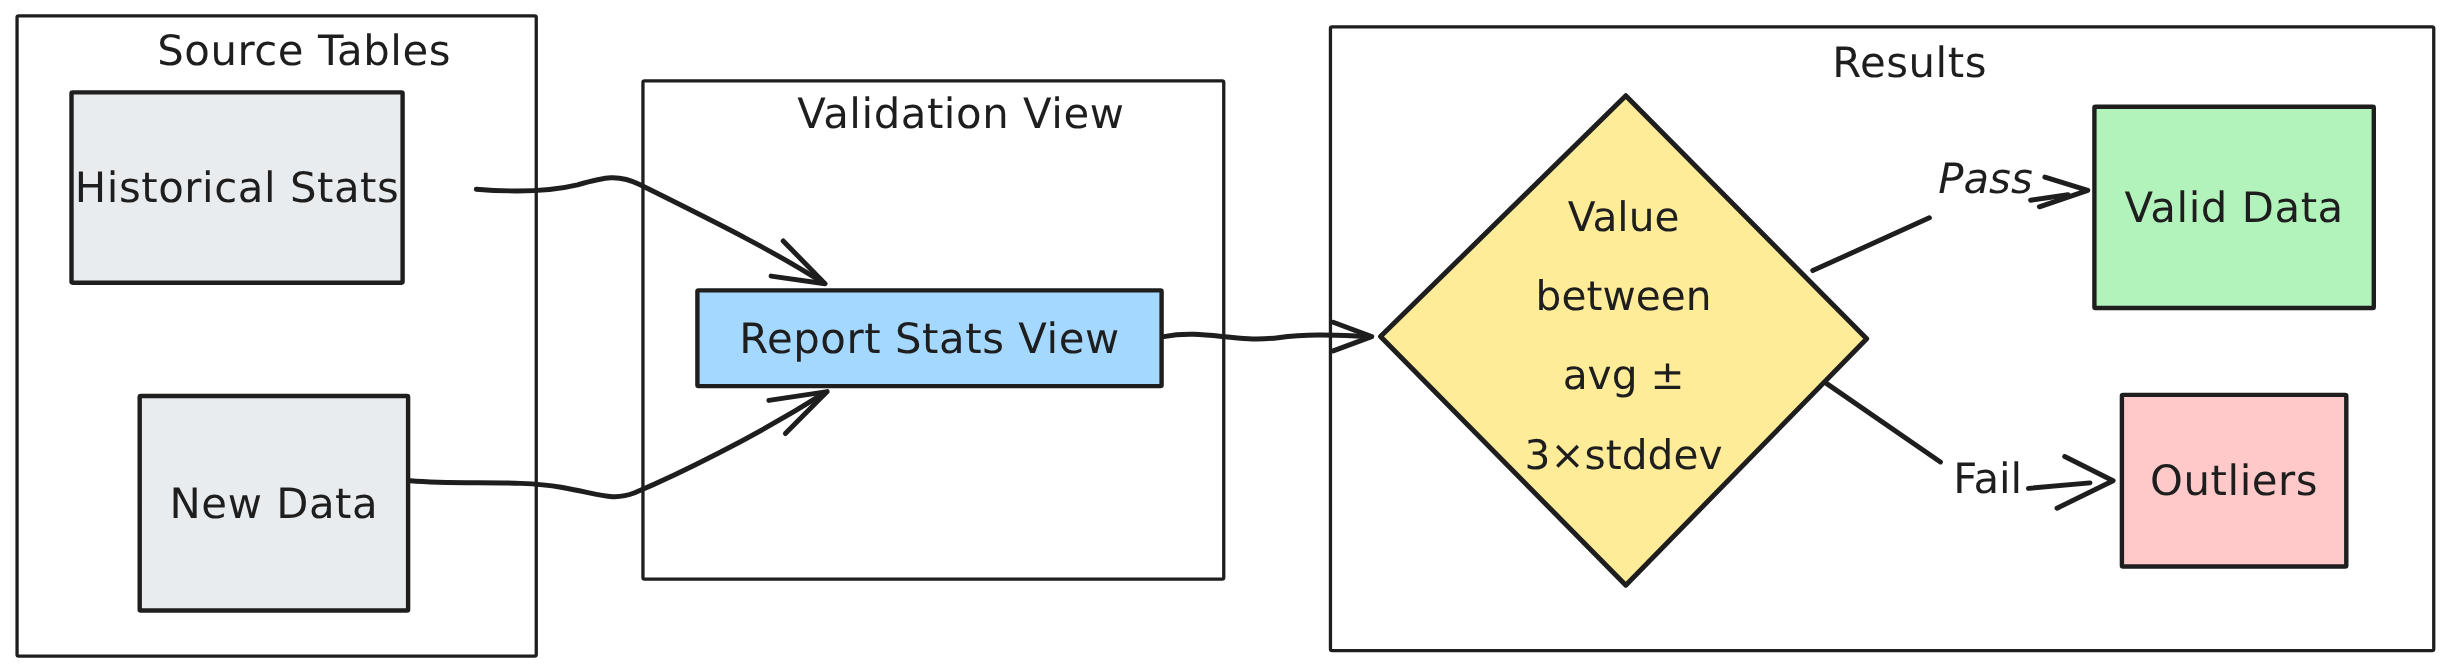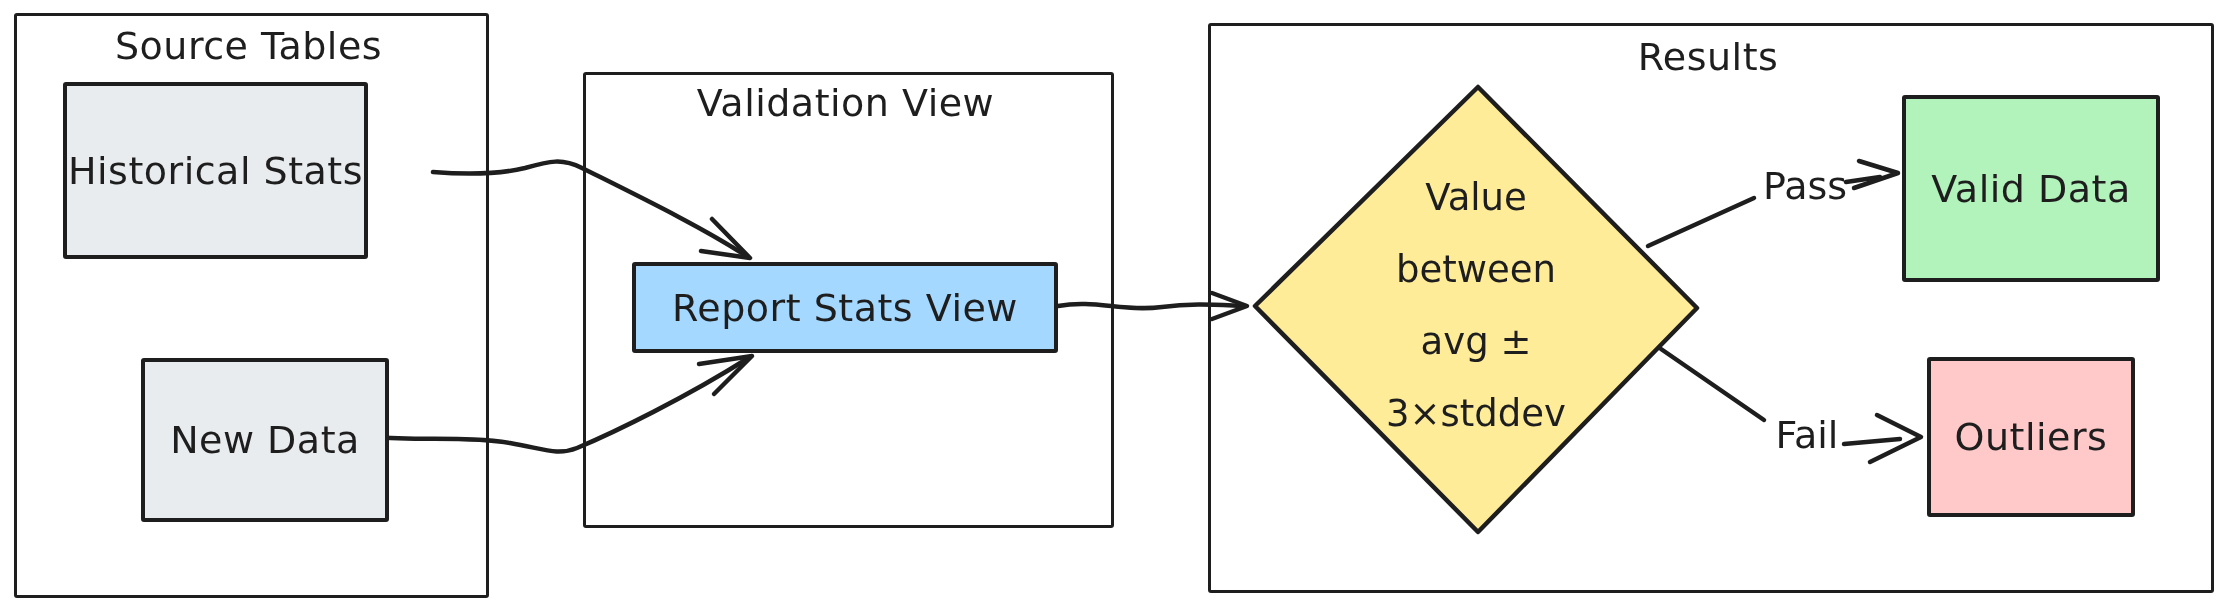--- a/index.html
+++ b/index.html
@@ -17,20 +17,21 @@
     border-radius:3px;
     background:transparent;
   }
   .group-title{
     position:absolute;
     display:flex;align-items:center;justify-content:center;
     font-size:38px;
     letter-spacing:0.5px;
     white-space:nowrap;
     color:#1e1e1e;
+    padding-left:28px;
   }
   .node{
     position:absolute;
     border:4px solid #1e1e1e;
     border-radius:3px;
     display:flex;align-items:center;justify-content:center;
     box-sizing:border-box;
   }
   .node-label{
     font-size:38px;
@@ -97,40 +98,40 @@
     <polyline points="1877,415 1921,437 1870,462"></polyline>
   </svg>
 
   <div class="group" style="left:14px;top:13px;width:469px;height:579px;"></div>
   <div class="group-title" style="left:14px;top:24px;width:469px;height:44px;">Source Tables</div>
 
   <div class="node" style="left: 63px; top: 82px; width: 305px; height: 177px; background-color: rgb(233, 236, 239);">
     <div class="node-label">Historical Stats</div>
   </div>
 
-  <div class="node" style="left: 125px; top: 358px; width: 248px; height: 164px; background-color: rgb(233, 236, 239); margin-left: 16px;">
+  <div class="node" style="left: 125px; top: 358px; width: 248px; height: 199px; background-color: rgb(233, 236, 239);">
     <div class="node-label">New Data</div>
   </div>
 
   <div class="group" style="left:583px;top:72px;width:525px;height:450px;"></div>
   <div class="group-title" style="left:583px;top:81px;width:525px;height:44px;">Validation View</div>
 
   <div class="node" style="left: 632px; top: 262px; width: 426px; height: 91px; background-color: rgb(165, 216, 255);">
     <div class="node-label">Report Stats View</div>
   </div>
 
   <div class="group" style="left:1208px;top:23px;width:1000px;height:564px;"></div>
   <div class="group-title" style="left:1208px;top:35px;width:1000px;height:44px;">Results</div>
 
   <div class="diamond-label">Value
 between
 avg ±
 3×stddev</div>
 
-  <div class="edge-label" style="left:1755px;top:164px;width:100px;height:44px;">Pass</div>
+  <div class="edge-label" style="left:1755px;top:140px;width:100px;height:44px;font-style:italic;">Pass</div>
   <div class="edge-label" style="left:1762px;top:413px;width:90px;height:44px;">Fail</div>
 
   <div class="node" style="left: 1902px; top: 95px; width: 258px; height: 187px; background-color: rgb(178, 242, 187);">
     <div class="node-label">Valid Data</div>
   </div>
 
   <div class="node" style="left: 1927px; top: 357px; width: 208px; height: 160px; background-color: rgb(255, 201, 201);">
     <div class="node-label">Outliers</div>
   </div>
 

